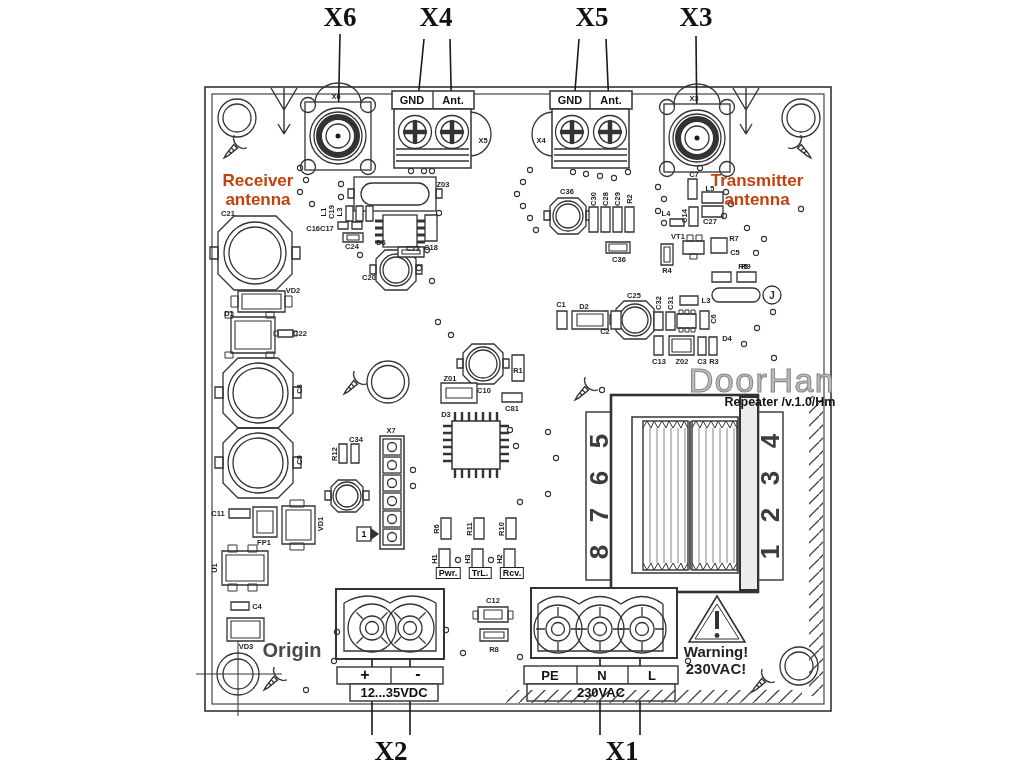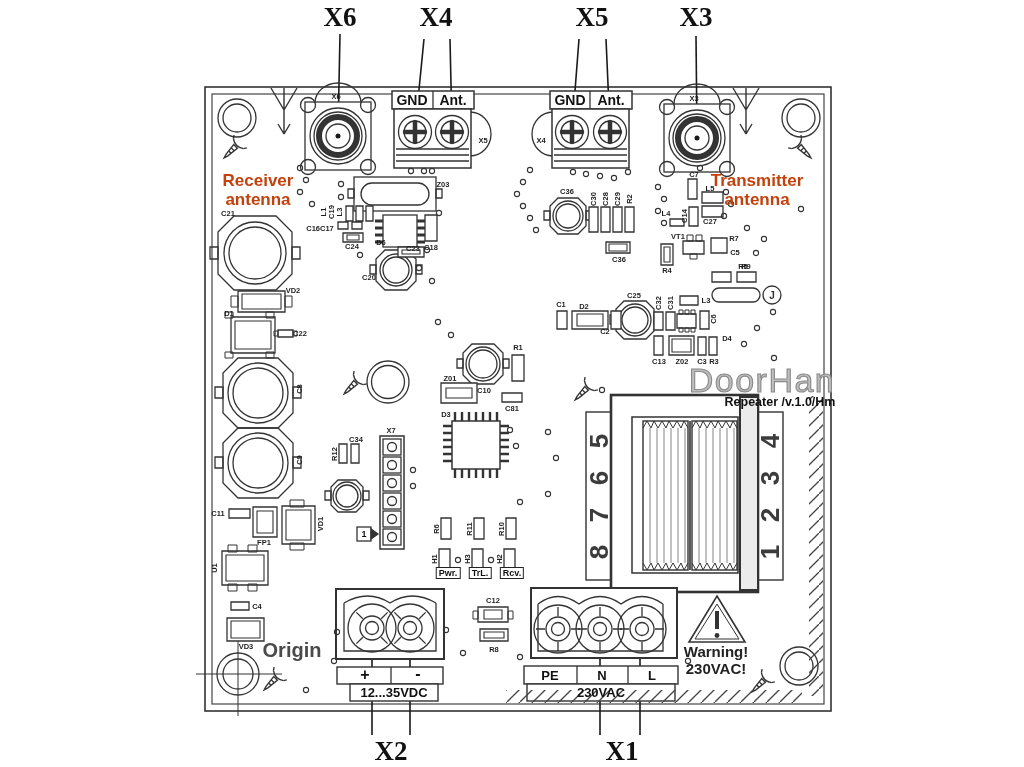--- a/index.html
+++ b/index.html
@@ -8,21 +8,21 @@
   #board-svg{position:absolute;left:0;top:0;z-index:1;}
   #text-layer{position:absolute;left:0;top:0;width:1024px;height:767px;z-index:2;}
   .t{position:absolute;transform:translate(-50%,-50%);white-space:nowrap;color:#2a2a2a;}
   .callout{font-family:"Liberation Serif",serif;font-weight:bold;font-size:27px;color:#111;}
   .silk{position:absolute;transform:translate(-50%,-50%);font:bold 7.5px "Liberation Sans",sans-serif;
         color:#1d1d1d;white-space:nowrap;letter-spacing:0;}
   .bigtxt{font-weight:bold;font-size:17px;color:#c2410c;text-align:center;line-height:19px;}
   .origin{font-weight:bold;font-size:20px;color:#4a4a4a;}
   .brand{font-size:34px;letter-spacing:1.5px;color:#bdbdbd;-webkit-text-stroke:1.1px #8a8a8a;}
   .brandsub{font-weight:bold;font-size:12.5px;color:#111;}
-  .thead{font-weight:bold;font-size:14px;color:#111;}
+  .thead{font-weight:bold;font-size:11px;color:#111;}
   .pinlbl{font-weight:bold;font-size:13px;color:#111;}
   .dclbl{font-weight:bold;font-size:16px;color:#111;}
   .vac{font-weight:bold;font-size:13px;color:#111;}
   .warn{font-weight:bold;font-size:15px;color:#222;line-height:17px;}
   .xnum{position:absolute;transform:translate(-50%,-50%) rotate(-90deg);
         font:bold 26px "Liberation Sans",sans-serif;color:#3c3c3c;}
   .ledbox{position:absolute;transform:translate(-50%,-50%);font:bold 9px "Liberation Sans",sans-serif;
           color:#111;border:1.3px solid #222;background:#fff;padding:0 2px;line-height:10px;}
   .pin1{position:absolute;transform:translate(-50%,-50%);font:bold 9px "Liberation Sans",sans-serif;color:#111;}
   .badge{position:absolute;transform:translate(-50%,-50%);font:bold 10px "Liberation Sans",sans-serif;color:#333;}
@@ -501,21 +501,21 @@
         <span class="silk" style="left: 331px; top: 212px; transform: translate(-50%, -50%) rotate(-90deg);">C19</span>
         <span class="silk" style="left: 339px; top: 212px; transform: translate(-50%, -50%) rotate(-90deg);">L3</span>
         <span class="silk" style="left: 320px; top: 228px;">C16C17</span>
         <span class="silk" style="left: 352px; top: 246px;">C24</span>
         <span class="silk" style="left: 381px; top: 242px;">D6</span>
         <span class="silk" style="left: 413px; top: 248px;">C23</span>
         <span class="silk" style="left: 431px; top: 247px;">C18</span>
         <span class="silk" style="left: 369px; top: 277px;">C20</span>
         <span class="silk" style="left: 450px; top: 378px;">Z01</span>
         <span class="silk" style="left: 484px; top: 390px;">C10</span>
-        <span class="silk" style="left: 518px; top: 347px;">R1</span>
+        <span class="silk" style="left: 518px; top: 370px;">R1</span>
         <span class="silk" style="left: 512px; top: 408px;">C81</span>
         <span class="silk" style="left: 446px; top: 414px;">D3</span>
         <span class="silk" style="left: 391px; top: 430px;">X7</span>
         <span class="silk" style="left: 334px; top: 454px; transform: translate(-50%, -50%) rotate(-90deg);">R12</span>
         <span class="silk" style="left: 356px; top: 439px;">C34</span>
         <span class="silk" style="left: 436px; top: 529px; transform: translate(-50%, -50%) rotate(-90deg);">R6</span>
         <span class="silk" style="left: 469px; top: 529px; transform: translate(-50%, -50%) rotate(-90deg);">R11</span>
         <span class="silk" style="left: 501px; top: 529px; transform: translate(-50%, -50%) rotate(-90deg);">R10</span>
         <span class="silk" style="left: 434px; top: 559px; transform: translate(-50%, -50%) rotate(-90deg);">H1</span>
         <span class="silk" style="left: 467px; top: 559px; transform: translate(-50%, -50%) rotate(-90deg);">H3</span>

